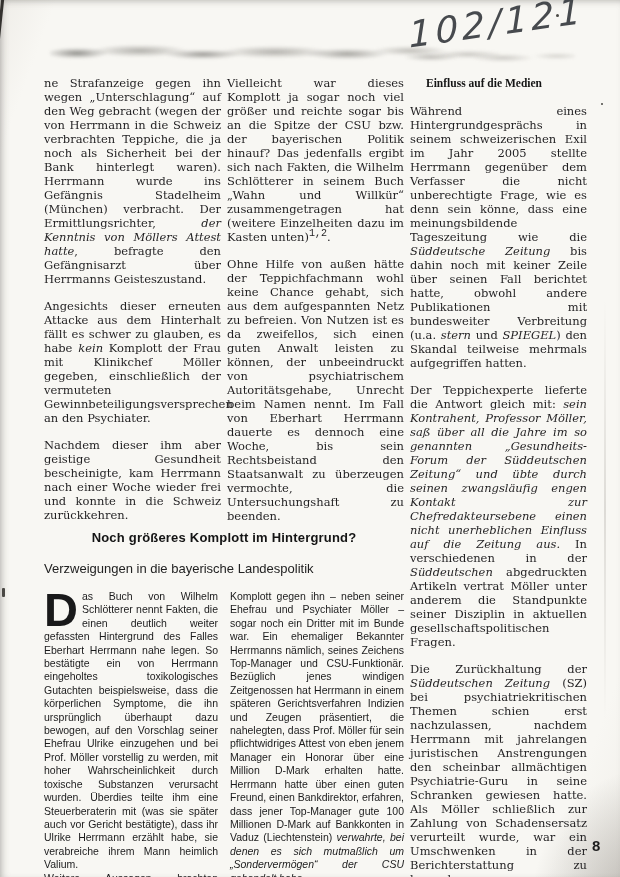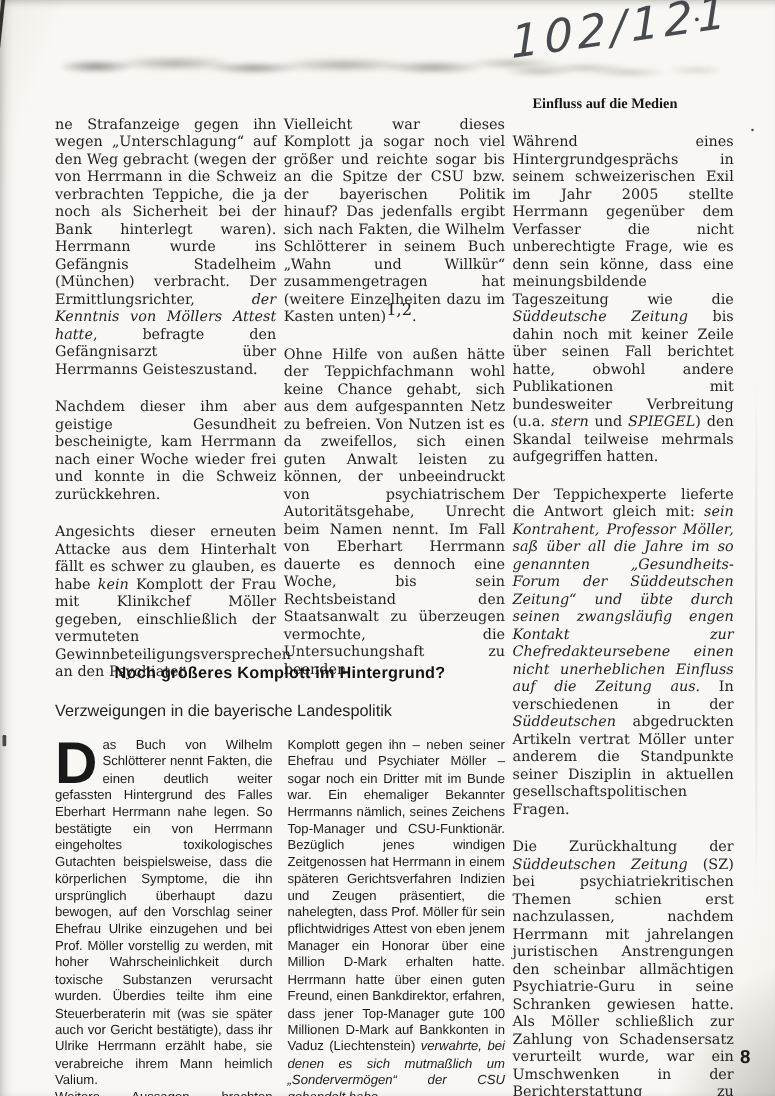--- a/index.html
+++ b/index.html
@@ -55,30 +55,30 @@
     color:#34383d;
     transform:rotate(-8deg) skewX(-6deg);
     opacity:.9;
   }
   
   .col{
     position:absolute;top:76px;width:177px;
     font-size:11.5px;line-height:14px;color:#201f21;
     text-align:justify;
   }
-  .col p{margin:16px 0 13px 0;}
+  .col p{margin:0 0 13px 0;}
   .col1{left:44px;}
   .col2{left:227px;}
   .col3{left:410px;}
   .col-heading{
     font-family:Liberation Serif, serif;
     font-weight:bold;font-size:11.5px;
     margin:0 0 14px 16px;color:#151515;
   }
-  sup{font-size:13px;line-height:0;}
+  sup{font-size:10px;line-height:0;font-family:Liberation Mono, monospace;}
   
   .box{position:absolute;left:44px;top:514px;width:360px;color:#1b1b1c;}
   .box-title{
     font-family:"Liberation Sans",sans-serif;font-weight:bold;
     font-size:13px;text-align:center;margin:16px;color:#141414;
     letter-spacing:.2px;
   }
   .box-subtitle{
     font-family:"Liberation Sans",sans-serif;
     font-size:13px;text-align:left;margin:2px 0 0 0;color:#222;
@@ -119,22 +119,22 @@
   <div class="speck" style="left:2px;top:588px;width:3px;height:9px;border-radius:1px;"></div>
   <div class="speck" style="left:556px;top:14px;width:3px;height:3px;"></div>
   <div class="speck" style="left:601px;top:103px;width:2px;height:2px;"></div>
   <div class="crease"></div>
   <div class="curl-shadow"></div>
 
   <div class="handwriting">102/121</div>
 
   <div class="col col1">
     <p><span>ne Strafanzeige gegen ihn wegen „Unterschlagung“ auf den Weg gebracht (wegen der von Herrmann in die Schweiz verbrachten Teppiche, die ja noch als Sicherheit bei der Bank hinterlegt waren). Herrmann wurde ins Gefängnis Stadelheim (München) verbracht. Der Ermittlungsrichter, </span><span style="font-style: italic;">der Kenntnis von Möllers Attest hatte</span><span>, befragte den Gefängnisarzt über Herrmanns Geisteszustand.</span></p>
+    <p><span>Angesichts dieser erneuten Attacke aus dem Hinterhalt fällt es schwer zu glauben, es habe </span><span style="font-style: italic;">kein</span><span> Komplott der Frau mit Klinikchef Möller gegeben, einschließlich der vermuteten Gewinnbeteiligungsversprechen an den Psychiater.</span></p>
     <p><span>Nachdem dieser ihm aber geistige Gesundheit bescheinigte, kam Herrmann nach einer Woche wieder frei und konnte in die Schweiz zurückkehren.</span></p>
-    <p><span>Angesichts dieser erneuten Attacke aus dem Hinterhalt fällt es schwer zu glauben, es habe </span><span style="font-style: italic;">kein</span><span> Komplott der Frau mit Klinikchef Möller gegeben, einschließlich der vermuteten Gewinnbeteiligungsversprechen an den Psychiater.</span></p>
   </div>
 
   <div class="col col2">
     <p><span>Vielleicht war dieses Komplott ja sogar noch viel größer und reichte sogar bis an die Spitze der CSU bzw. der bayerischen Politik hinauf? Das jedenfalls ergibt sich nach Fakten, die Wilhelm Schlötterer in seinem Buch „Wahn und Willkür“ zusammengetragen hat (weitere Einzelheiten dazu im Kasten unten)</span><sup>1,2</sup><span>.</span></p>
     <p><span>Ohne Hilfe von außen hätte der Teppichfachmann wohl keine Chance gehabt, sich aus dem aufgespannten Netz zu befreien. Von Nutzen ist es da zweifellos, sich einen guten Anwalt leisten zu können, der unbeeindruckt von psychiatrischem Autoritätsgehabe, Unrecht beim Namen nennt. Im Fall von Eberhart Herrmann dauerte es dennoch eine Woche, bis sein Rechtsbeistand den Staatsanwalt zu überzeugen vermochte, die Untersuchungshaft zu beenden.</span></p>
   </div>
 
   <div class="col col3">
     <h3 class="col-heading">Einfluss auf die Medien</h3>
     <p><span>Während eines Hintergrundgesprächs in seinem schweizerischen Exil im Jahr 2005 stellte Herrmann gegenüber dem Verfasser die nicht unberechtigte Frage, wie es denn sein könne, dass eine meinungsbildende Tageszeitung wie die </span><span style="font-style: italic;">Süddeutsche Zeitung</span><span> bis dahin noch mit keiner Zeile über seinen Fall berichtet hatte, obwohl andere Publikationen mit bundesweiter Verbreitung (u.a. </span><span style="font-style: italic;">stern</span><span> und </span><span style="font-style: italic;">SPIEGEL</span><span>) den Skandal teilweise mehrmals aufgegriffen hatten.</span></p>

